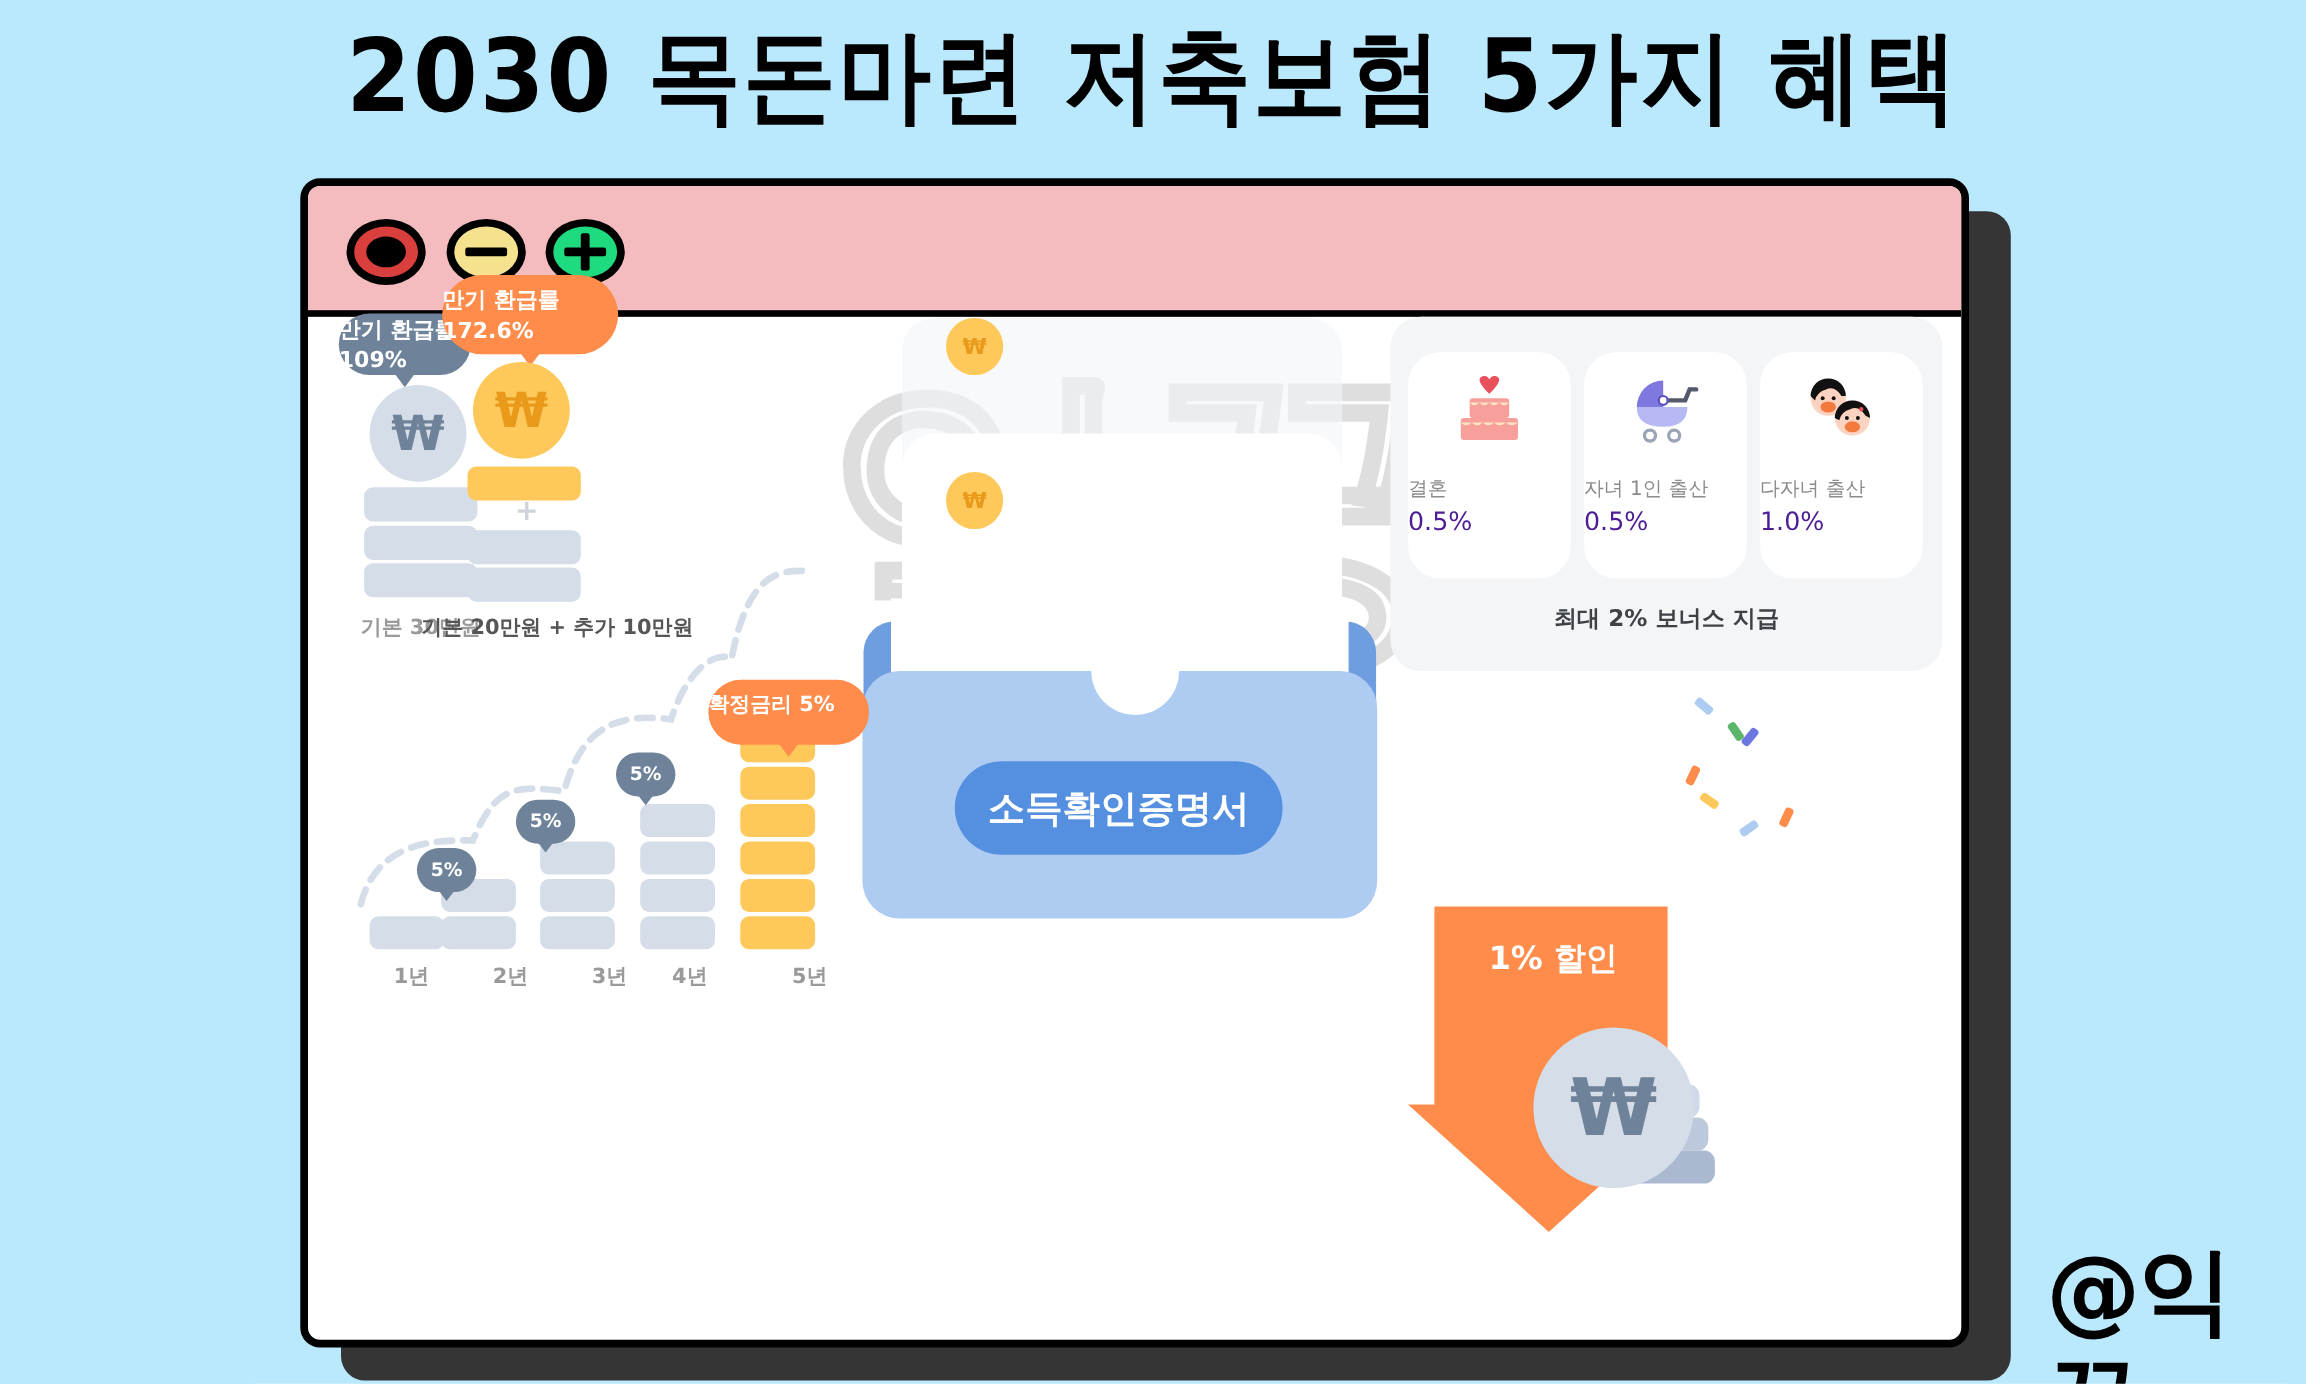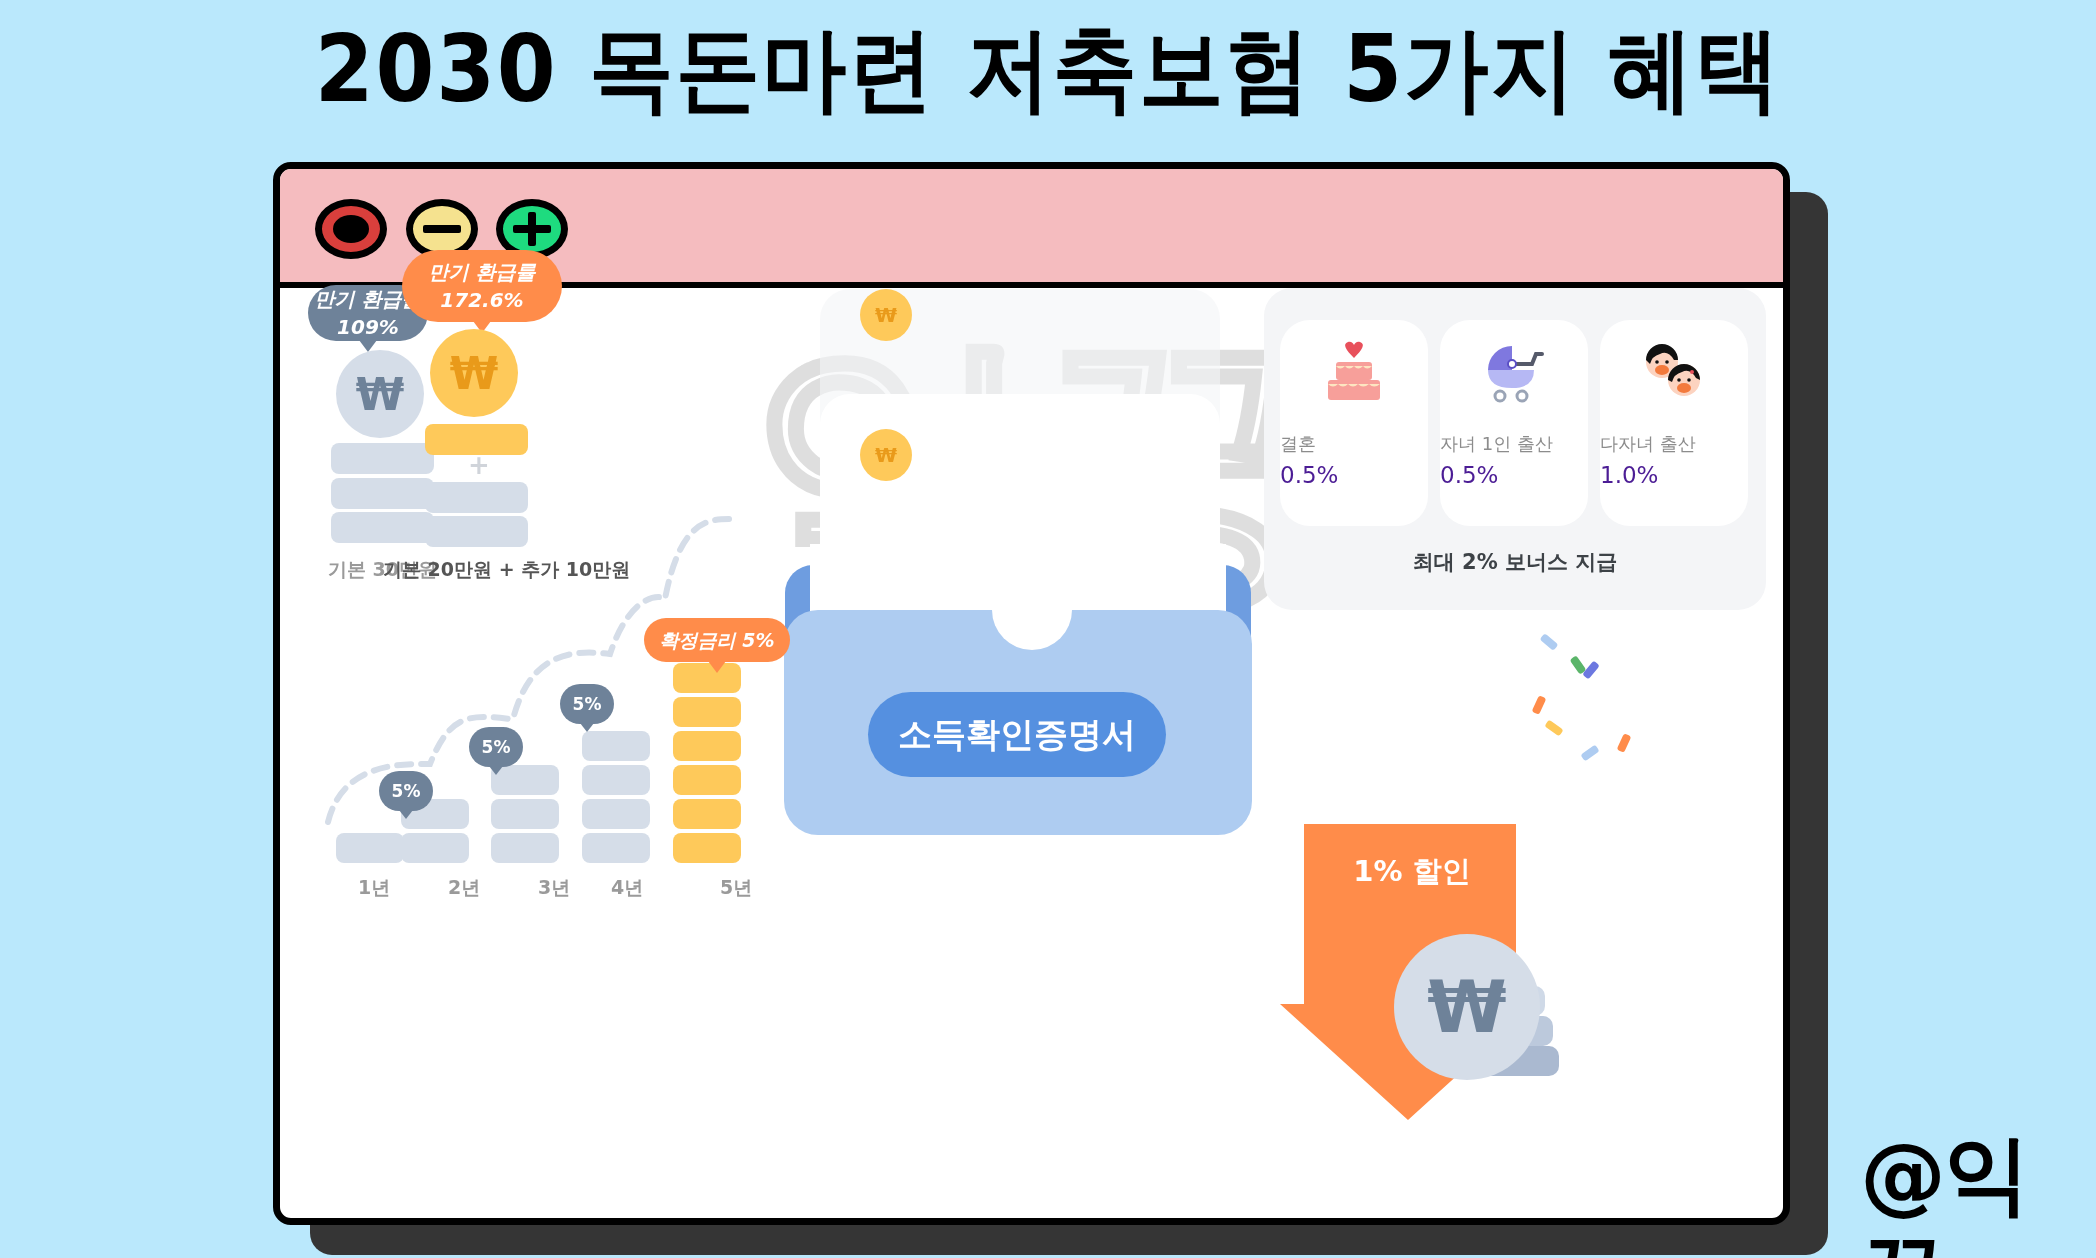--- a/index.html
+++ b/index.html
@@ -36,22 +36,22 @@
   .tl-min { left: 126px; background: #f5e28f; }
   .tl-min::after { content: ""; width: 38px; height: 8px; background: #000; border-radius: 2px; }
   .tl-max { left: 216px; background: #1edb7f; }
   .tl-max .h { position: absolute; width: 38px; height: 8px; background: #000; border-radius: 2px; }
   .tl-max .v { position: absolute; width: 8px; height: 34px; background: #000; border-radius: 2px; }
 
   .content { position: absolute; left: 0; top: 125px; right: 0; bottom: 0; }
   
 
   .bubble {
-    position: absolute; color: #fff; text-align: center; font-weight: bold;
-    border-radius: 40px; line-height: 28px; font-size: 20px; font-style: italic;
+    position: absolute; color: #fff; text-align: left; font-weight: bold;
+    border-radius: 40px; line-height: 28px; font-size: 20px;
   }
   .bubble::after {
     content: ""; position: absolute; left: 50%; bottom: -11px; margin-left: -9px;
     border-left: 9px solid transparent; border-right: 9px solid transparent;
     border-top: 12px solid;
   }
   .b-slate { background: #6e8299; }
   .b-slate::after { border-top-color: #6e8299; }
   .b-orange { background: #ff8c4a; }
   .b-orange::after { border-top-color: #ff8c4a; }
@@ -290,21 +290,21 @@
       <div class="bar bar-gold" style="left:393px; top:505px; width:68px; height:30px;"></div>
       <div class="bar bar-gold" style="left:393px; top:471px; width:68px; height:30px;"></div>
       <div class="bar bar-gold" style="left:393px; top:437px; width:68px; height:30px;"></div>
       <div class="bar bar-gold" style="left:393px; top:403px; width:68px; height:30px;"></div>
       <div class="bar bar-gold" style="left:393px; top:369px; width:68px; height:30px;"></div>
 
       <div class="pct-bubble" style="left:99px; top:477px;">5%</div>
       <div class="pct-bubble" style="left:189px; top:433px;">5%</div>
       <div class="pct-bubble" style="left:280px; top:390px;">5%</div>
 
-      <div class="bubble b-orange" style="left:364px; top:324px; width:146px; height:44px; line-height:44px; font-size:19px;">확정금리 5%</div>
+      <div class="bubble b-orange" style="left:364px; top:324px; width:146px; height:59px; line-height:44px; font-size:19px;">확정금리 5%</div>
 
       <div class="year-label" style="left:78px; top:581px;">1년</div>
       <div class="year-label" style="left:168px; top:581px;">2년</div>
       <div class="year-label" style="left:258px; top:581px;">3년</div>
       <div class="year-label" style="left:331px; top:581px;">4년</div>
       <div class="year-label" style="left:440px; top:581px;">5년</div>
     </div>
 
     <div>
       <svg style="position:absolute; left:650px; top:340px;" width="720" height="300">

